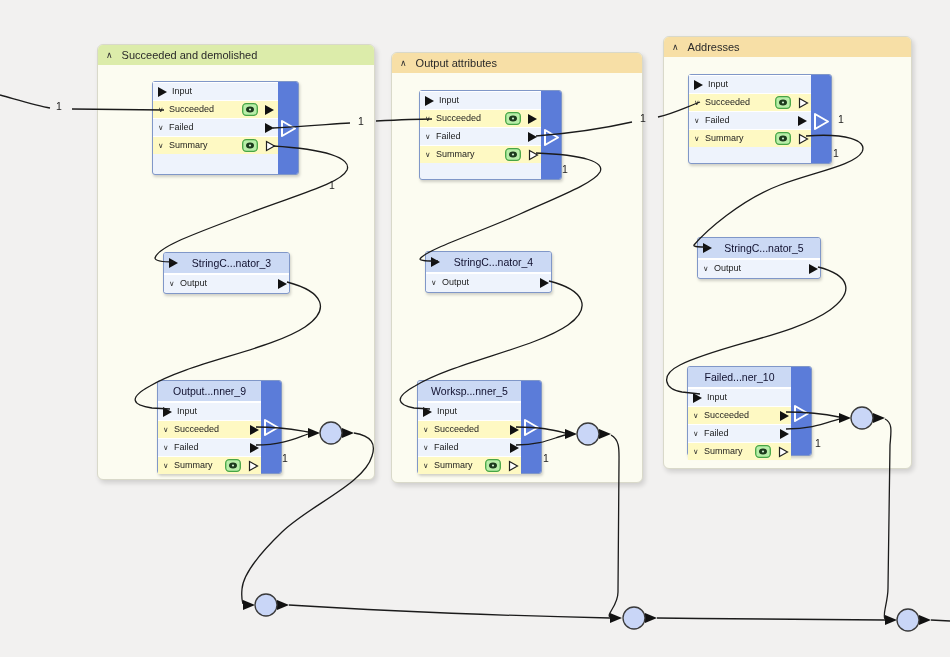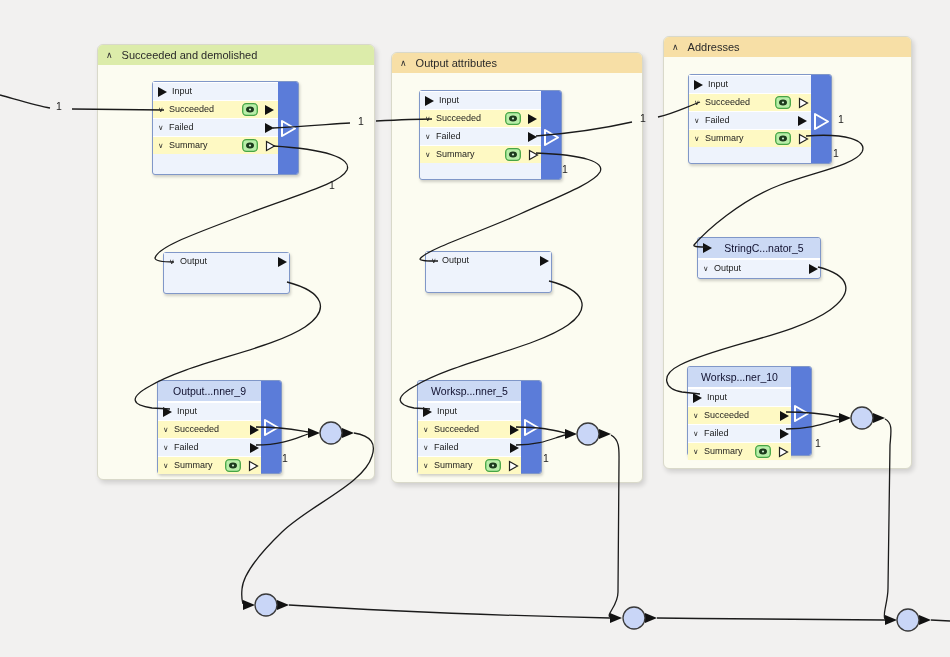--- a/index.html
+++ b/index.html
@@ -99,20 +99,21 @@
           <rect x="0.7" y="0.7" width="14.6" height="11.6" rx="3.5" fill="#b9eea8" stroke="#46a546" stroke-width="1.3"></rect>
           <ellipse cx="8" cy="6.5" rx="4" ry="3" fill="#1d3a1d"></ellipse>
           <circle cx="8" cy="6.5" r="1.1" fill="#cdeccd"></circle>
         </svg>
       <svg class="out-hollow" width="11" height="12">
           <path d="M1.5,1.5 L9.5,6 L1.5,10.5 Z" fill="#fff" stroke="#222" stroke-width="1.2"></path>
         </svg></div>
   </div>
 
   <div class="node sc" style="left:163px;top:252px;width:125px;height:40px">
+    <div class="node-title" style="position:relative;padding-left:10px"><span class="in-tri"></span><span>StringC...nator_3</span></div>
     <div class="row r-light"><span class="chev">∨</span><span class="plabel">Output</span>
       <span class="out-tri"></span></div>
   </div>
 
   <div class="node wr wr9" style="left:157px;top:380px;width:123px;height:92px">
     <div class="sidebar">
       <svg class="play" width="17" height="19">
           <path d="M2,2 L15,9.5 L2,17 Z" fill="none" stroke="#fff" stroke-width="2" stroke-linejoin="round"></path>
         </svg>
     </div>
@@ -154,20 +155,21 @@
           <rect x="0.7" y="0.7" width="14.6" height="11.6" rx="3.5" fill="#b9eea8" stroke="#46a546" stroke-width="1.3"></rect>
           <ellipse cx="8" cy="6.5" rx="4" ry="3" fill="#1d3a1d"></ellipse>
           <circle cx="8" cy="6.5" r="1.1" fill="#cdeccd"></circle>
         </svg>
       <svg class="out-hollow" width="11" height="12">
           <path d="M1.5,1.5 L9.5,6 L1.5,10.5 Z" fill="#fff" stroke="#222" stroke-width="1.2"></path>
         </svg></div>
   </div>
 
   <div class="node sc" style="left:425px;top:251px;width:125px;height:40px">
+    <div class="node-title" style="position:relative;padding-left:10px"><span class="in-tri"></span><span>StringC...nator_4</span></div>
     <div class="row r-light"><span class="chev">∨</span><span class="plabel">Output</span>
       <span class="out-tri"></span></div>
   </div>
 
   <div class="node wr wr5" style="left:417px;top:380px;width:123px;height:92px">
     <div class="sidebar">
       <svg class="play" width="17" height="19">
           <path d="M2,2 L15,9.5 L2,17 Z" fill="none" stroke="#fff" stroke-width="2" stroke-linejoin="round"></path>
         </svg>
     </div>
@@ -222,21 +224,21 @@
     <div class="row r-light"><span class="chev">∨</span><span class="plabel">Output</span>
       <span class="out-tri"></span></div>
   </div>
 
   <div class="node wr wr10" style="left:687px;top:366px;width:123px;height:88px">
     <div class="sidebar">
       <svg class="play" width="17" height="19">
           <path d="M2,2 L15,9.5 L2,17 Z" fill="none" stroke="#fff" stroke-width="2" stroke-linejoin="round"></path>
         </svg>
     </div>
-    <div class="node-title">Worksp...ner_10</div>
+    <div class="node-title">Failed...ner_10</div>
     <div class="row r-light"><span class="in-tri"></span><span class="plabel" style="margin-left:14px">Input</span></div>
     <div class="row r-dark"><span class="chev">∨</span><span class="plabel">Succeeded</span>
       <span class="out-tri"></span></div>
     <div class="row r-light"><span class="chev">∨</span><span class="plabel">Failed</span>
       <span class="out-tri"></span></div>
     <div class="row r-dark"><span class="chev">∨</span><span class="plabel">Summary</span>
       <svg class="eye" width="16" height="13">
           <rect x="0.7" y="0.7" width="14.6" height="11.6" rx="3.5" fill="#b9eea8" stroke="#46a546" stroke-width="1.3"></rect>
           <ellipse cx="8" cy="6.5" rx="4" ry="3" fill="#1d3a1d"></ellipse>
           <circle cx="8" cy="6.5" r="1.1" fill="#cdeccd"></circle>

